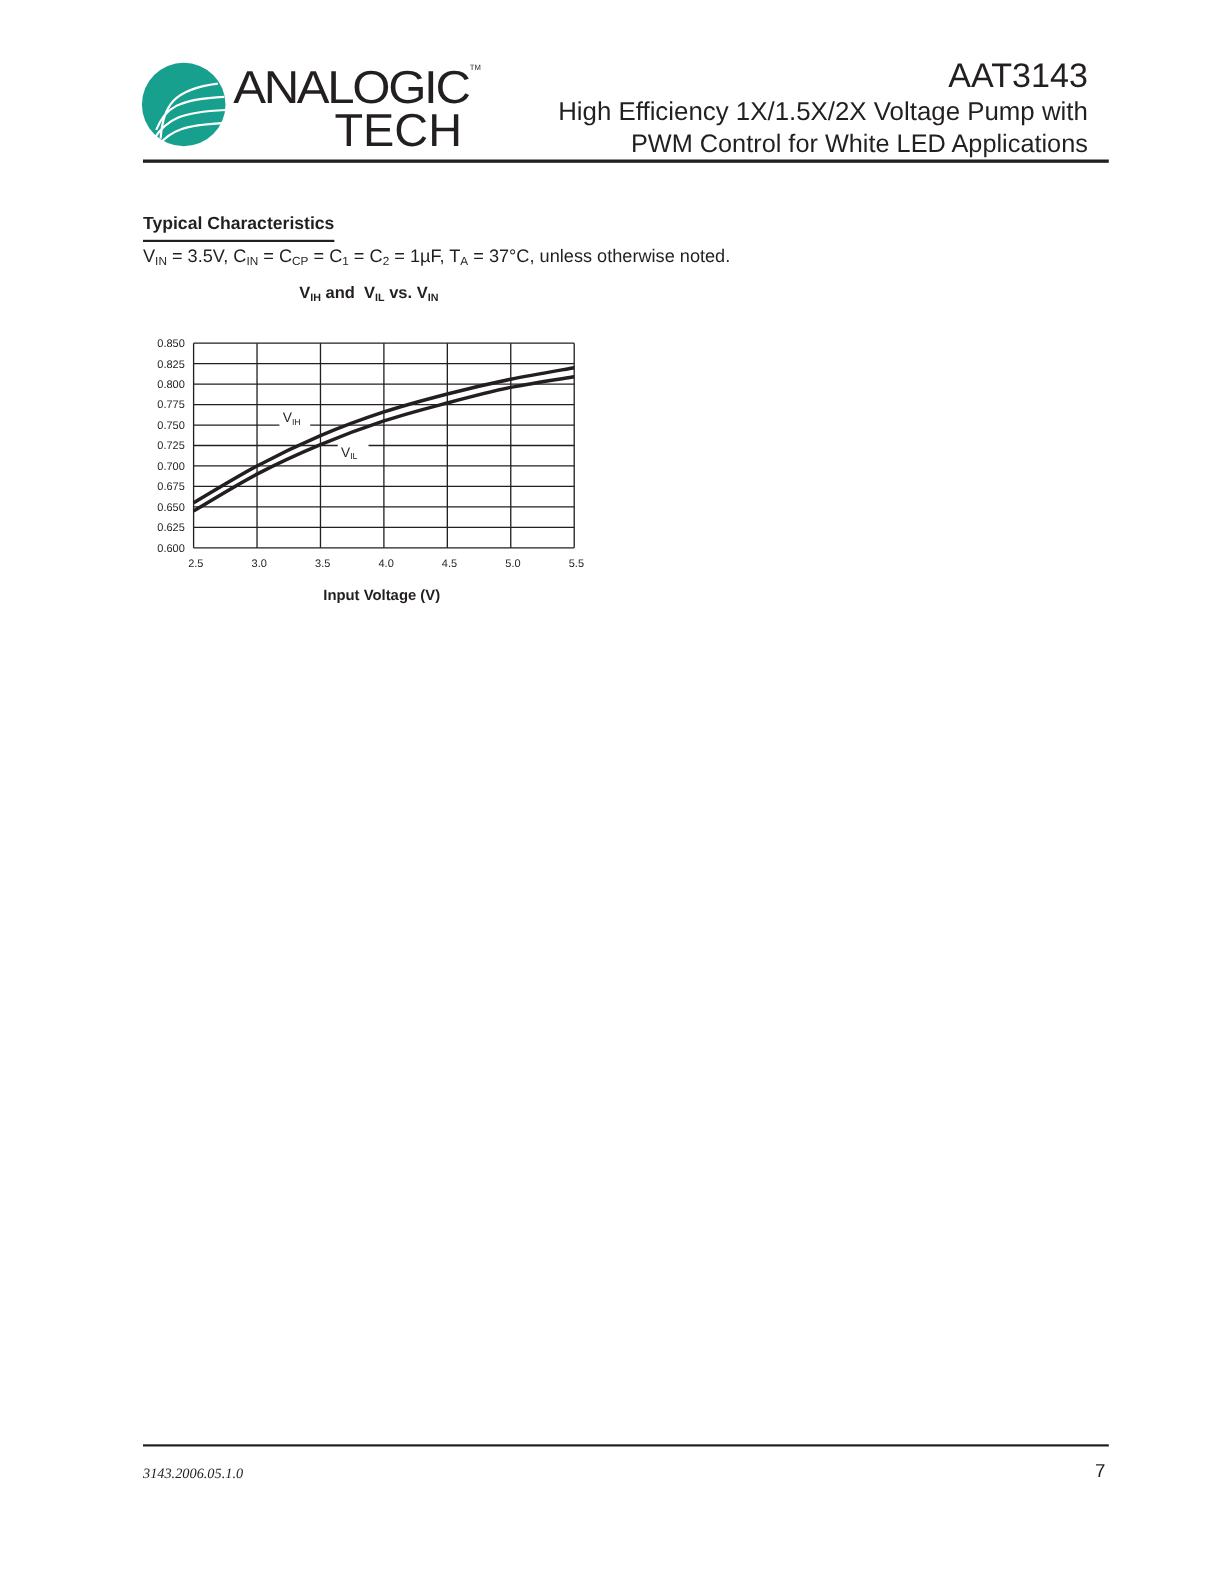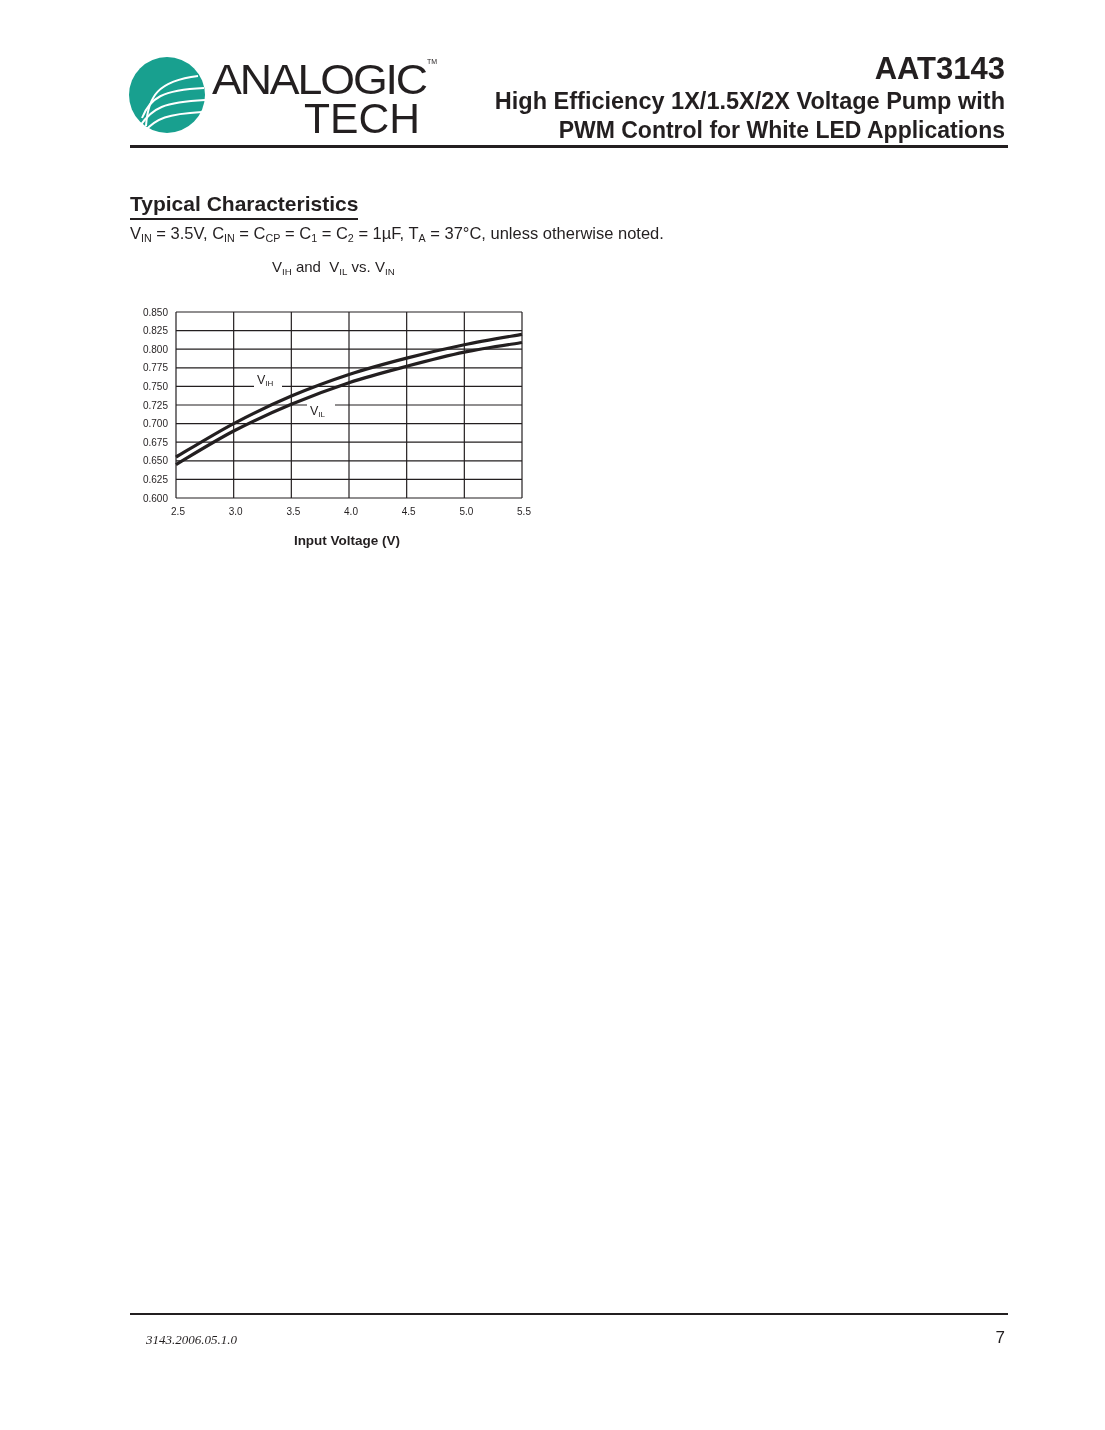--- a/index.html
+++ b/index.html
@@ -1,31 +1,31 @@
 <!DOCTYPE html>
 <html><head>
 <meta charset="utf-8">
 <style>
   html, body { margin:0; padding:0; background:#ffffff; }
   body { width:1105px; height:1430px; position:relative; overflow:hidden;
          font-family:"Liberation Sans", sans-serif; color:#231f20; }
   .abs { position:absolute; }
   #logo { left:128px; top:56px; width:310px; height:84px; }
-  .hdr-right { right:100px; text-align:right; font-weight:bold; }
+  .hdr-right { right:116px; text-align:right; font-weight:normal; }
   #part { top:51px; font-size:31px; letter-spacing:0px; }
   #title1 { top:88px; font-size:23.5px; }
   #title2 { top:117px; font-size:23px; }
   #hdr-rule { left:130px; top:145px; width:878px; height:3px; background:#231f20; }
-  #sect { left:130px; top:190px; font-size:21px; font-weight:bold; border-bottom:2px solid #231f20; padding-bottom:0px; line-height:28px; }
+  #sect { left:130px; top:190px; font-size:16px; font-weight:bold; border-bottom:2px solid #231f20; padding-bottom:0px; line-height:28px; }
   #cond { left:130px; top:224px; font-size:16.5px; white-space:nowrap; }
   #cond sub, #ctitle sub { font-size:65%; vertical-align:-3px; line-height:0; }
-  #ctitle { left:272px; top:258px; font-size:15px; font-weight:normal; white-space:nowrap; }
+  #ctitle { left:272px; top:258px; font-size:15px; font-weight:bold; white-space:nowrap; }
   #chart { left:130px; top:300px; width:420px; height:260px; }
   #foot-rule { left:130px; top:1313px; width:878px; height:2px; background:#231f20; }
-  #foot-code { left:130px; top:1332px; font-family:"Liberation Serif", serif; font-style:italic; font-size:13px;margin-left:16px; }
+  #foot-code { left:130px; top:1332px; font-family:"Liberation Serif", serif; font-style:italic; font-size:13px; }
   #page-num { right:100px; top:1328px; font-size:17px; }
 </style>
 </head>
 <body>
 
 <svg id="logo" class="abs" viewBox="0 0 310 84">
   <circle cx="39" cy="39" r="38" fill="#18A08F"></circle>
   <g fill="none" stroke="#ffffff" stroke-width="2">
     <path d="M18 70 C20 40, 30 25, 70 20"></path>
     <path d="M14 62 C22 42, 34 34, 76 32"></path>

